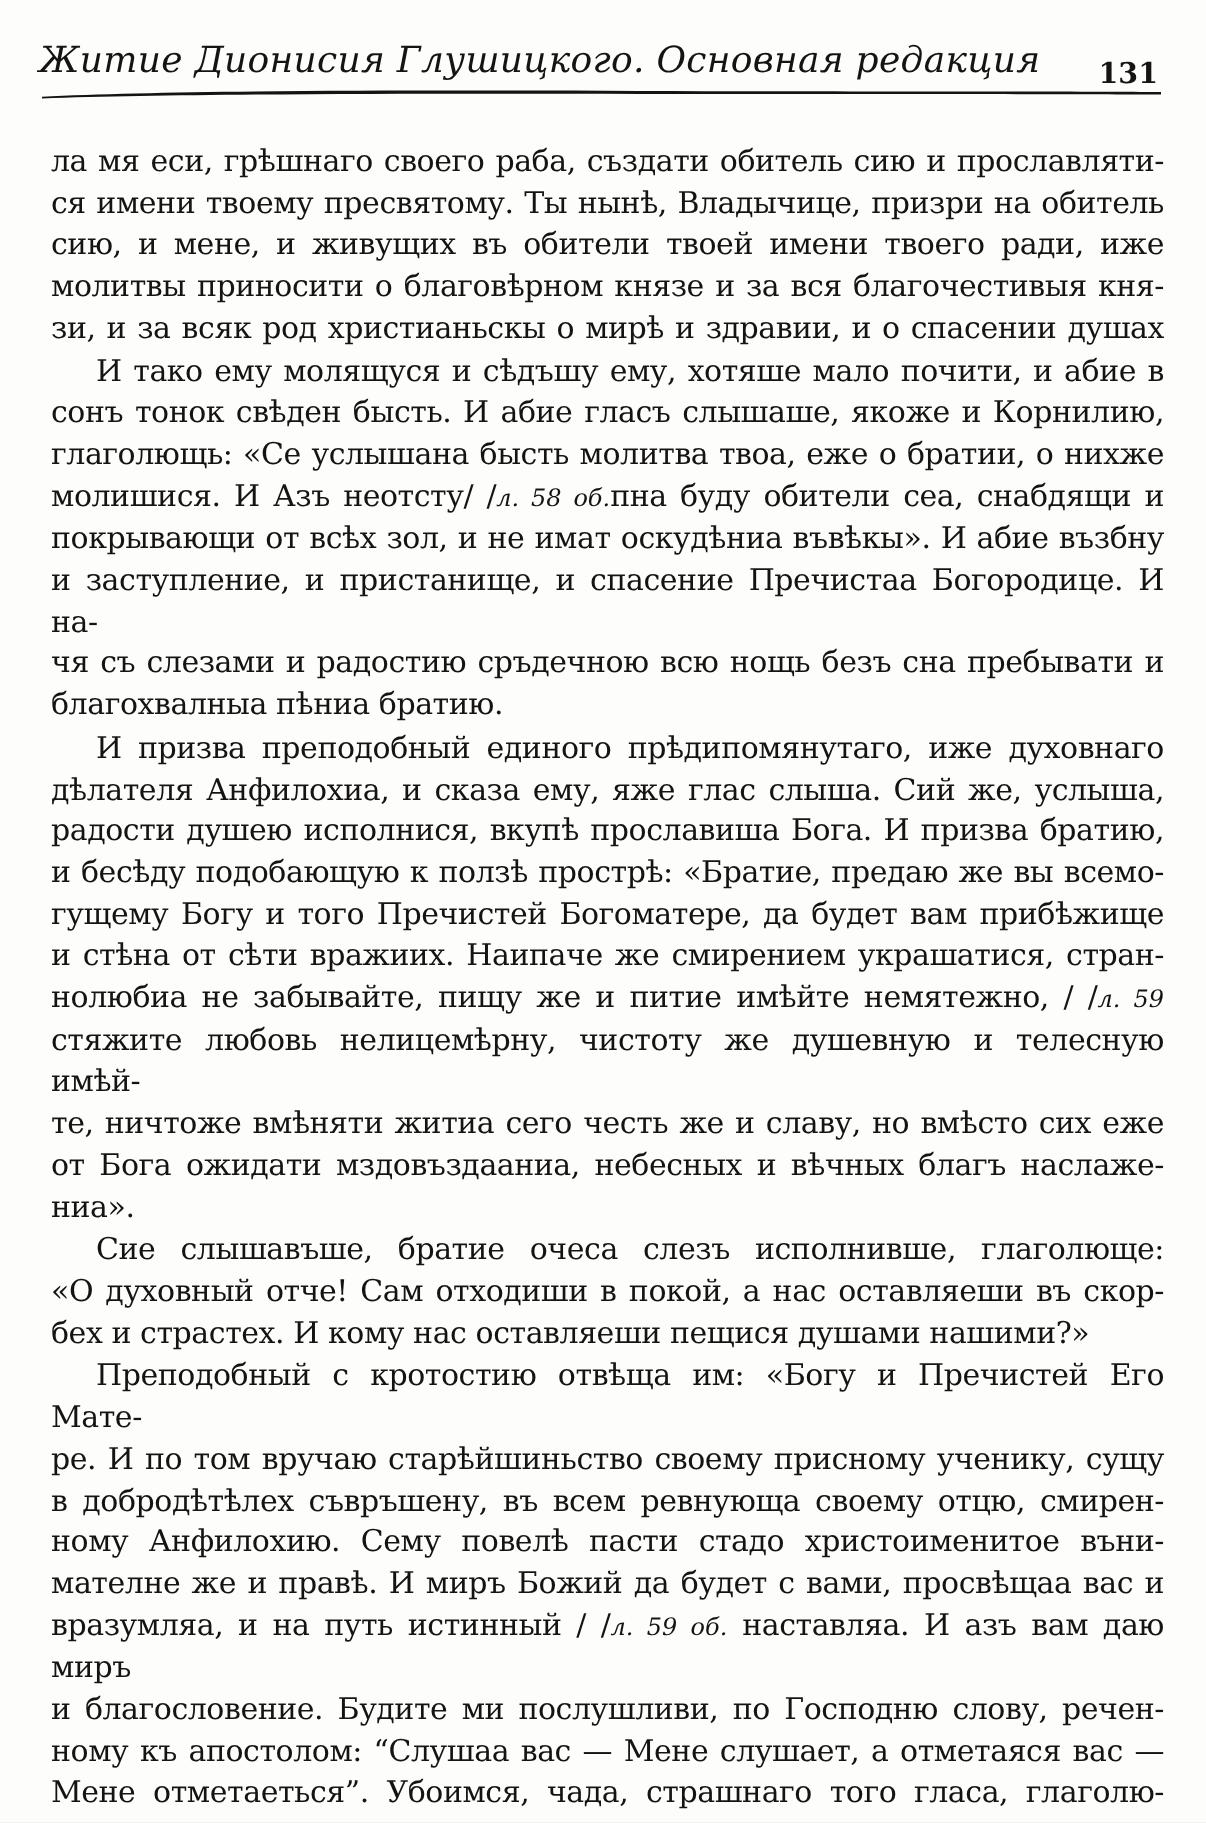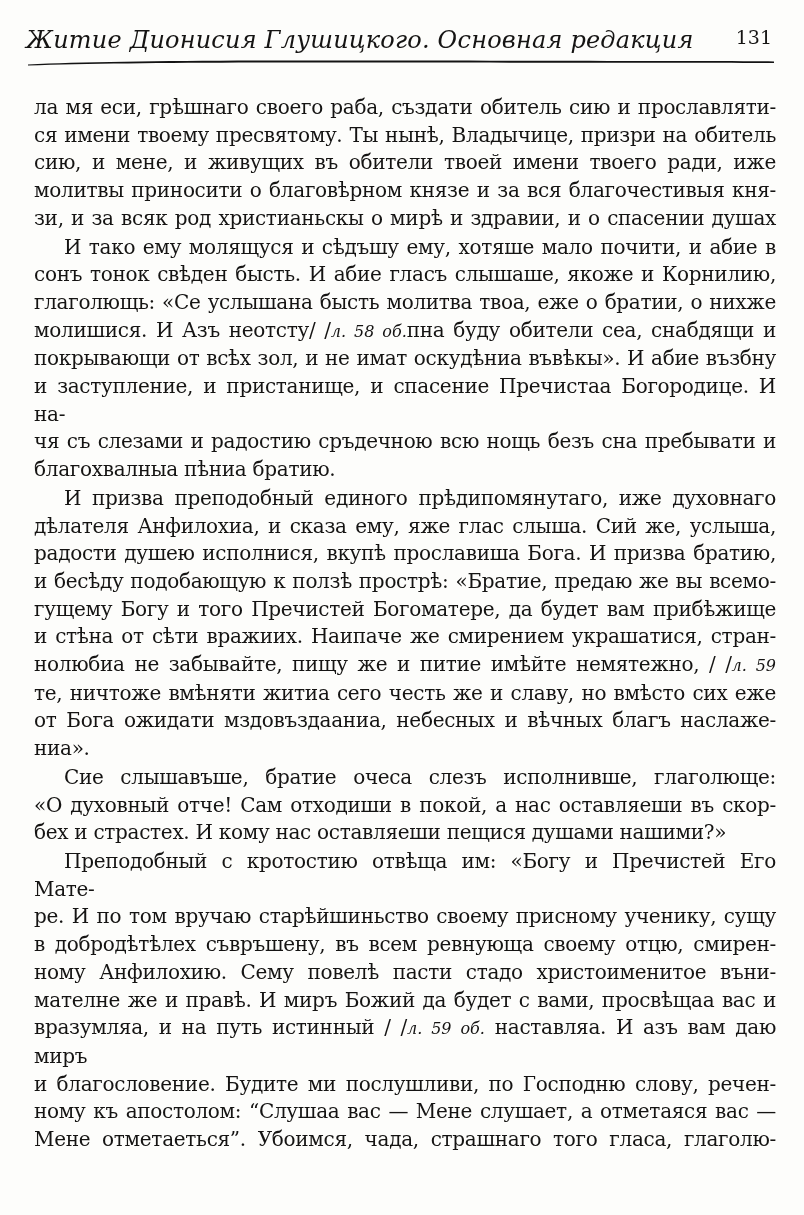--- a/index.html
+++ b/index.html
@@ -30,22 +30,22 @@
     display: block;
     text-align: left;
     font-style: italic;
     font-size: 24px;
     letter-spacing: 0.2px;
     white-space: nowrap;
   }
   .page-number {
     position: absolute;
     right: 4px;
-    top: 0;
-    font-weight: normal;
+    top: 12px;
+    font-weight: bold;
     font-size: 19px;
     font-style: normal;
   }
   .header-rule {
     display: block;
     margin-top: 4px;
     width: 100%;
     height: 8px;
   }
   .page-body {
@@ -104,20 +104,21 @@
         <div class="line lastline"><span>благохвалныа пѣниа братию.</span></div>
       </div>
       <div class="paragraph indent">
         <div class="line"><span>И призва преподобный единого прѣдипомянутаго, иже духовнаго</span></div>
         <div class="line"><span>дѣлателя Анфилохиа, и сказа ему, яже глас слыша. Сий же, услыша,</span></div>
         <div class="line"><span>радости душею исполнися, вкупѣ прославиша Бога. И призва братию,</span></div>
         <div class="line"><span>и бесѣду подобающую к ползѣ прострѣ: «Братие, предаю же вы всемо-</span></div>
         <div class="line"><span>гущему Богу и того Пречистей Богоматере, да будет вам прибѣжище</span></div>
         <div class="line"><span>и стѣна от сѣти вражиих. Наипаче же смирением украшатися, стран-</span></div>
         <div class="line"><span>нолюбиа не забывайте, пищу же и питие имѣйте немятежно, / /</span><span class="folio-marker">л. 59</span></div>
+        <div class="line"><span>стяжите любовь нелицемѣрну, чистоту же душевную и телесную имѣй-</span></div>
         <div class="line"><span>те, ничтоже вмѣняти житиа сего честь же и славу, но вмѣсто сих еже</span></div>
         <div class="line"><span>от Бога ожидати мздовъздааниа, небесных и вѣчных благъ наслаже-</span></div>
         <div class="line lastline"><span>ниа».</span></div>
       </div>
       <div class="paragraph indent">
         <div class="line"><span>Сие слышавъше, братие очеса слезъ исполнивше, глаголюще:</span></div>
         <div class="line"><span>«О духовный отче! Сам отходиши в покой, а нас оставляеши въ скор-</span></div>
         <div class="line lastline"><span>бех и страстех. И кому нас оставляеши пещися душами нашими?»</span></div>
       </div>
       <div class="paragraph indent">

